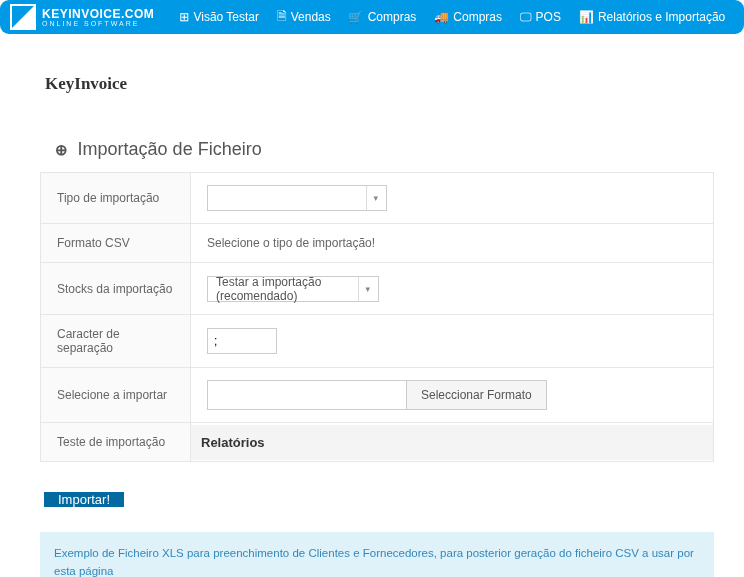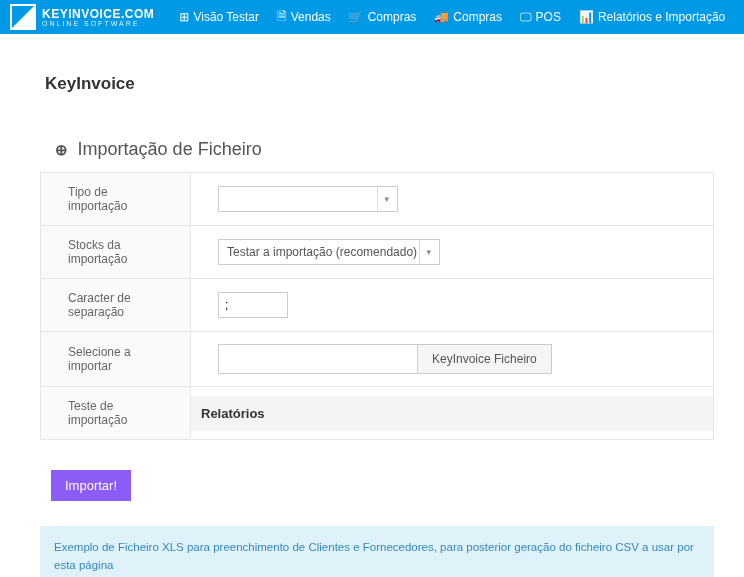--- a/index.html
+++ b/index.html
@@ -1,44 +1,44 @@
 <!DOCTYPE html>
 <html><head>
 <meta charset="utf-8">
 <style>
   * { box-sizing: border-box; margin: 0; padding: 0; }
   body { font-family: Arial, Helvetica, sans-serif; font-size: 13px; color: #333; background: #fff; width: 744px; }
-  .topbar { background: #0099e5; height: 34px; display: flex; align-items: center; padding: 16px 10px; color: #fff; overflow: hidden; white-space: nowrap; }
+  .topbar { background: #0099e5; height: 34px; display: flex; align-items: center; padding: 16px 10px; color: #fff; overflow: hidden; white-space: nowrap; border-radius: 9px; }
   .logo { display: flex; align-items: center; margin-right: 25px; }
   .logo-mark { width: 26px; height: 26px; background: #fff; margin-right: 6px; position: relative; }
   .logo-mark::before { content:''; position:absolute; left:2px; top:2px; right:2px; bottom:2px; background:#0099e5; clip-path: polygon(0 0, 100% 0, 0 100%); }
   .logo-text { line-height: 1; }
   .logo-text .top { font-size: 12px; font-weight: bold; letter-spacing: 0.5px; }
   .logo-text .bot { font-size: 7px; letter-spacing: 2px; opacity: 0.9; }
   .nav { display: flex; gap: 18px; font-size: 12px; }
   .nav-item { display: flex; align-items: center; gap: 4px; cursor: pointer; }
   .nav-item .ic { font-size: 12px; }
   .page { padding: 20px 30px 30px 40px; }
-  .brand-title { font-size: 17px; font-weight: bold; color: #333; margin: 20px 5px 45px; }
+  .brand-title { font-size: 17px; font-weight: bold; color: #333; margin: 20px 5px 45px; font-family: Liberation Serif, serif; }
   .section-title { font-size: 18px; font-weight: 500; color: #555; margin-left: 15px; margin-bottom: 12px; display: flex; align-items: center; gap: 10px; }
   .section-title .ic { font-size: 15px; font-weight: bold; }
   table.form { width: 100%; border-collapse: collapse; }
-  table.form td { border: 1px solid #e6e6e6; padding: 12px 27px; vertical-align: middle; font-size: 12px; color: #666; }
+  table.form td { border: 1px solid #e6e6e6; padding: 12px 16px; vertical-align: middle; font-size: 12px; color: #666; }
   table.form td.label { width: 150px; background: #fafafa; }
   .select { display: inline-flex; align-items: center; justify-content: space-between; border: 1px solid #ccc; height: 26px; padding: 0 8px; font-size: 12px; color: #555; background: #fff; cursor: pointer; }
-  .select.w1 { width: 222px; }
+  .select.w1 { width: 172px; }
   .select.w0 { width: 180px; }
   .select .arrow { font-size: 9px; color: #888; border-left:1px solid #ddd; padding-left:6px; height:100%; display:flex; align-items:center;}
   .tinput { border: 1px solid #ccc; height: 26px; padding: 0 6px; font-size: 12px; }
   .tinput.small { width: 70px; }
   .file-row { display: flex; }
   .file-input { border: 1px solid #ccc; height: 30px; width: 200px; background: #fff; }
   .file-btn { border: 1px solid #ccc; border-left: none; height: 30px; padding: 0 14px; background: #f5f5f5; font-size: 12px; color: #555; cursor: pointer; }
   .verif { font-weight: bold; font-size: 13px; color: #333; background:#f4f4f4; padding:10px; display:block;}
-  .import-btn { background: #8b5cf6; color: #fff; border: none; padding: 8px 14px; font-size: 13px; margin: 30px 0 25px 11px; cursor: pointer; }
+  .import-btn { background: #0369a1; color: #fff; border: none; padding: 0 14px; font-size: 13px; margin: 30px 0 25px 4px; cursor: pointer; }
   .note-box { background: #dff1f9; padding: 12px 14px; font-size: 11.5px; color: #3388bb; line-height: 1.6; position: relative; }
 </style>
 </head>
 <body>
 
 <div class="topbar">
   <div class="logo">
     <div class="logo-mark"></div>
     <div class="logo-text">
       <div class="top">KEYINVOICE.COM</div>
@@ -91,38 +91,42 @@
         <tr>
       <td class="label">Tipo de importação</td>
       <td>
         <div class="select w0">
           <span></span>
           <span class="arrow">▾</span>
         </div>
       </td>
     </tr>
     <tr>
+      <td class="label">Formato CSV</td>
+      <td>Selecione o tipo de importação!</td>
+    </tr>
+    <tr>
       <td class="label">Stocks da importação</td>
       <td>
         <div class="select w1">
           <span>Testar a importação (recomendado)</span>
           <span class="arrow">▾</span>
         </div>
       </td>
     </tr>
     <tr>
       <td class="label">Caracter de separação</td>
       <td><input class="tinput small" value=";" style=""></td>
     </tr>
     <tr>
       <td class="label">Selecione a importar</td>
       <td>
         <div class="file-row">
           <div class="file-input"></div>
-          <button class="file-btn">KeyInvoice Ficheiro</button>
+          <button class="file-btn">Seleccionar Formato</button>
         </div>
       </td>
     </tr>
     <tr>
       <td class="label">Teste de importação</td>
       <td style="padding:0;">
             <span class="verif">Relatórios</span>
           </td>
     </tr>
   </tbody>

